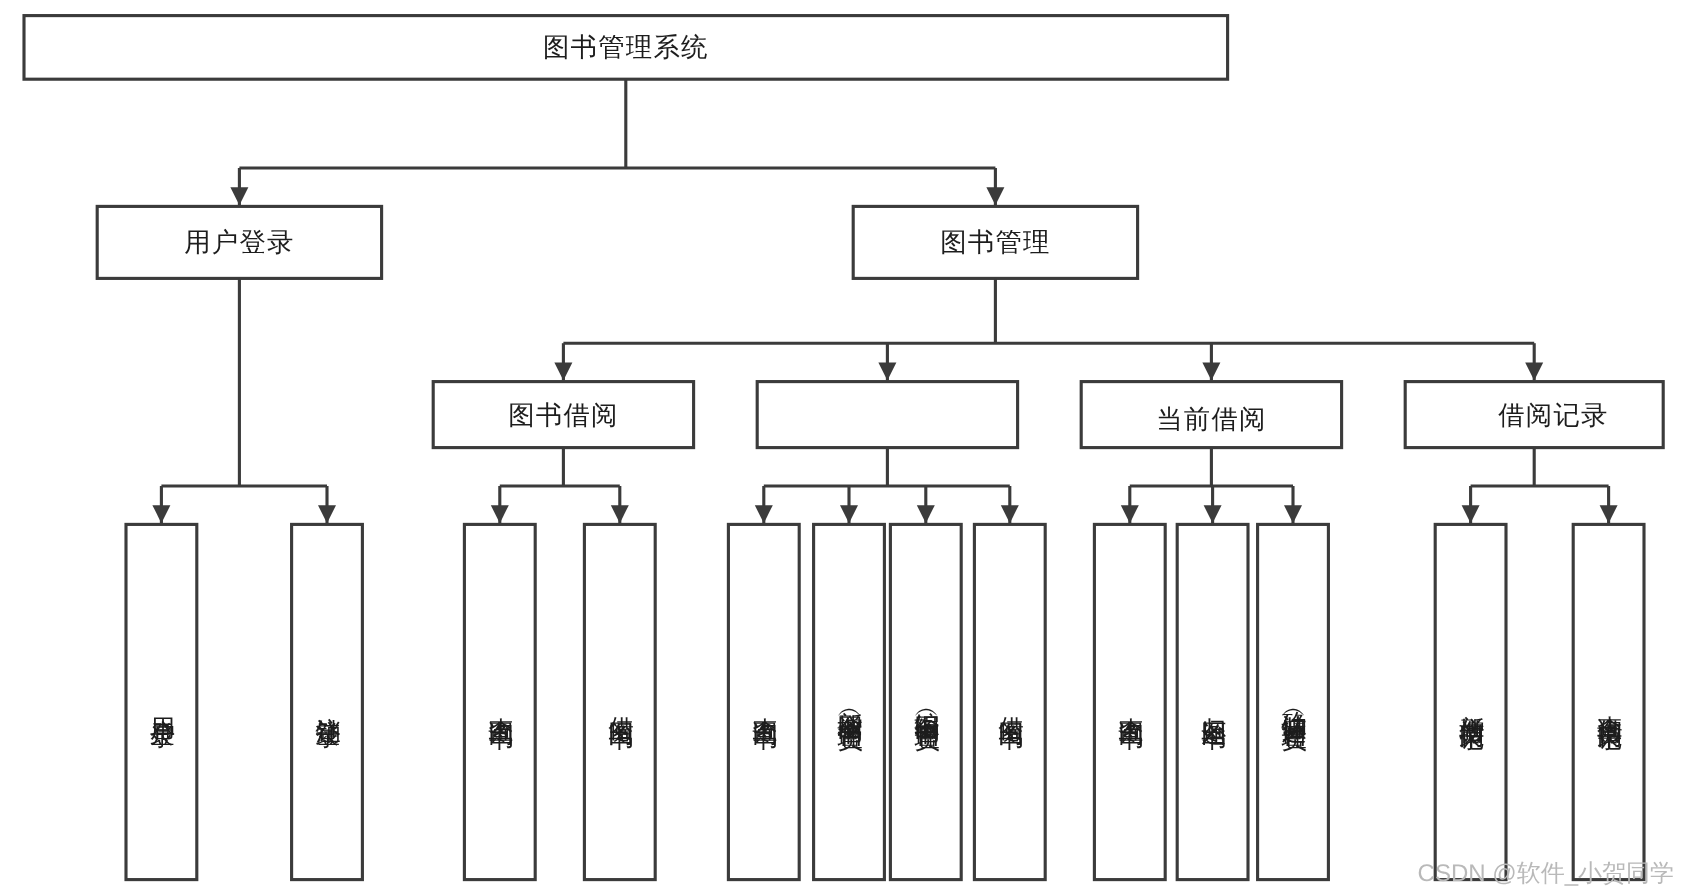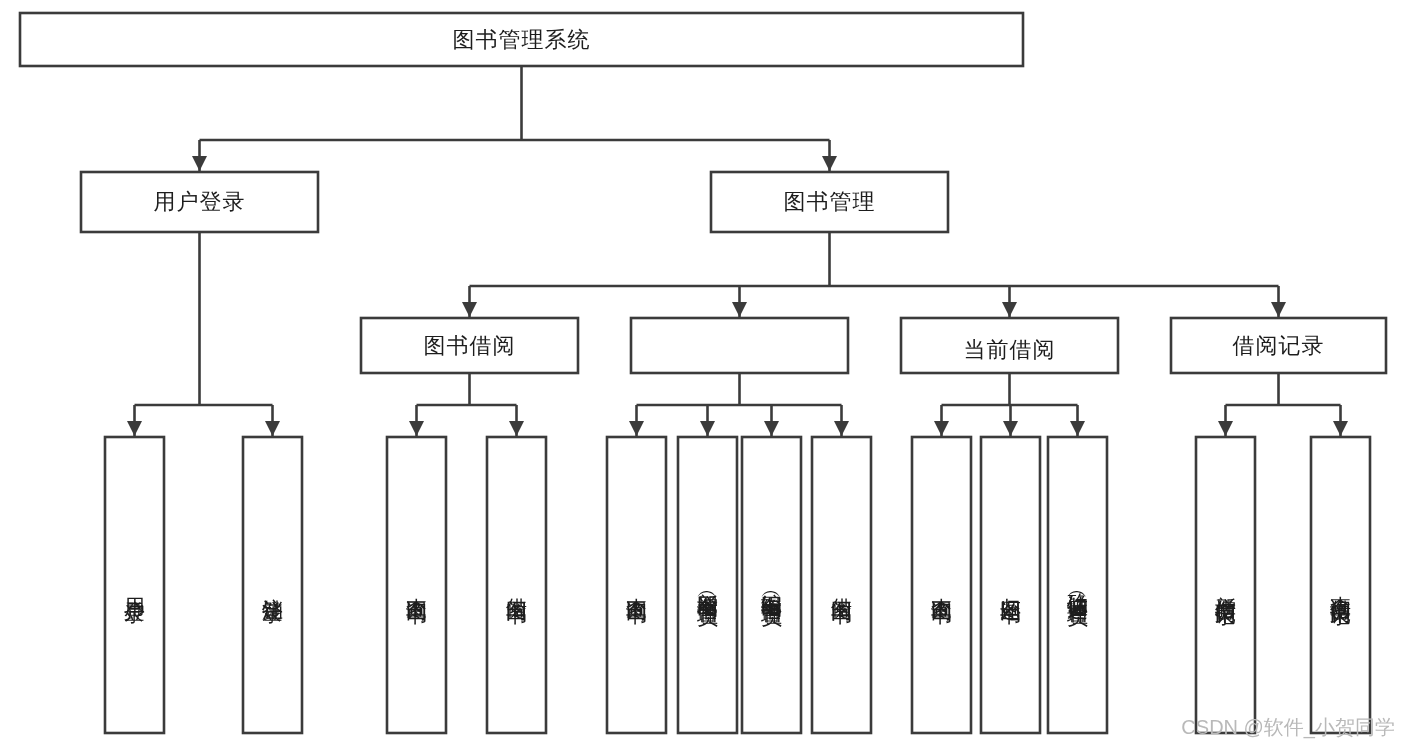--- a/index.html
+++ b/index.html
@@ -170,21 +170,21 @@
       </div>
       <div class="leaf-label-box" style="left: 711px; top: 172px; width: 237px; height: 60px;">
         <div class="hlabel-text">图书管理</div>
       </div>
       <div class="leaf-label-box" style="left: 361px; top: 318px; width: 217px; height: 55px;">
         <div class="hlabel-text">图书借阅</div>
       </div>
       <div class="leaf-label-box" style="left: 901px; top: 318px; width: 217px; height: 64px;">
         <div class="hlabel-text">当前借阅</div>
       </div>
-      <div class="leaf-label-box" style="left: 1171px; top: 318px; width: 215px; height: 55px;">
+      <div class="leaf-label-box" style="left: 1171px; top: 318px; width: 215px; height: 55px; padding-left: 16px;">
         <div class="hlabel-text">借阅记录</div>
       </div>
       <div class="leaf-label-box" style="left: 105px; top: 437px; width: 59px; height: 296px;">
         <div class="vlabel-text">用户登录</div>
       </div>
       <div class="leaf-label-box" style="left: 243px; top: 437px; width: 59px; height: 296px;">
         <div class="vlabel-text">注销登录</div>
       </div>
       <div class="leaf-label-box" style="left: 387px; top: 437px; width: 59px; height: 296px;">
         <div class="vlabel-text">查询图书</div>

